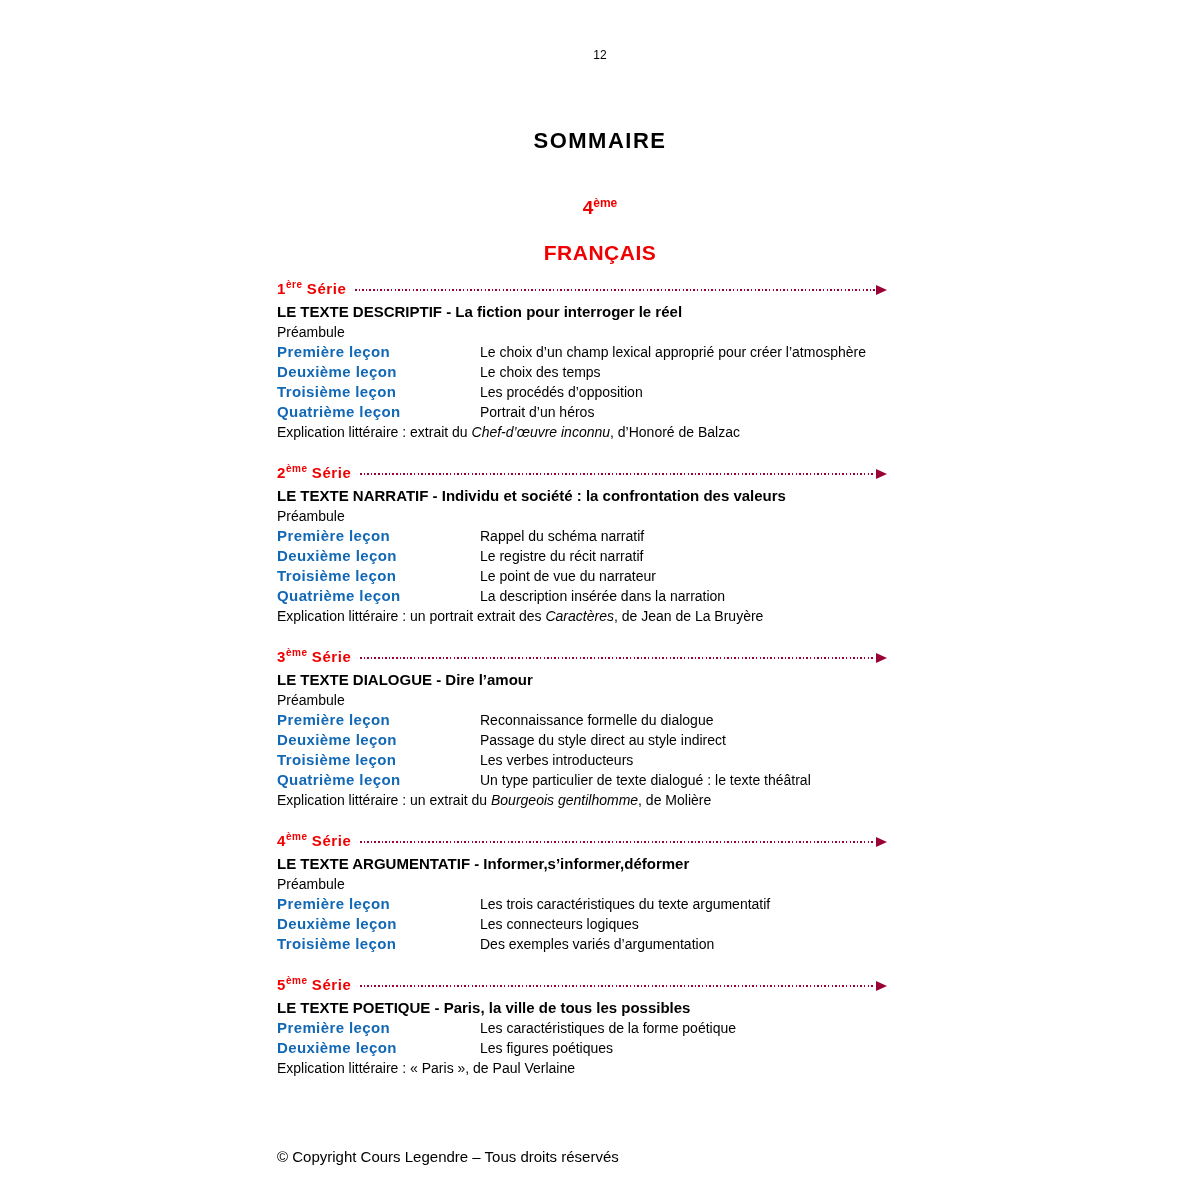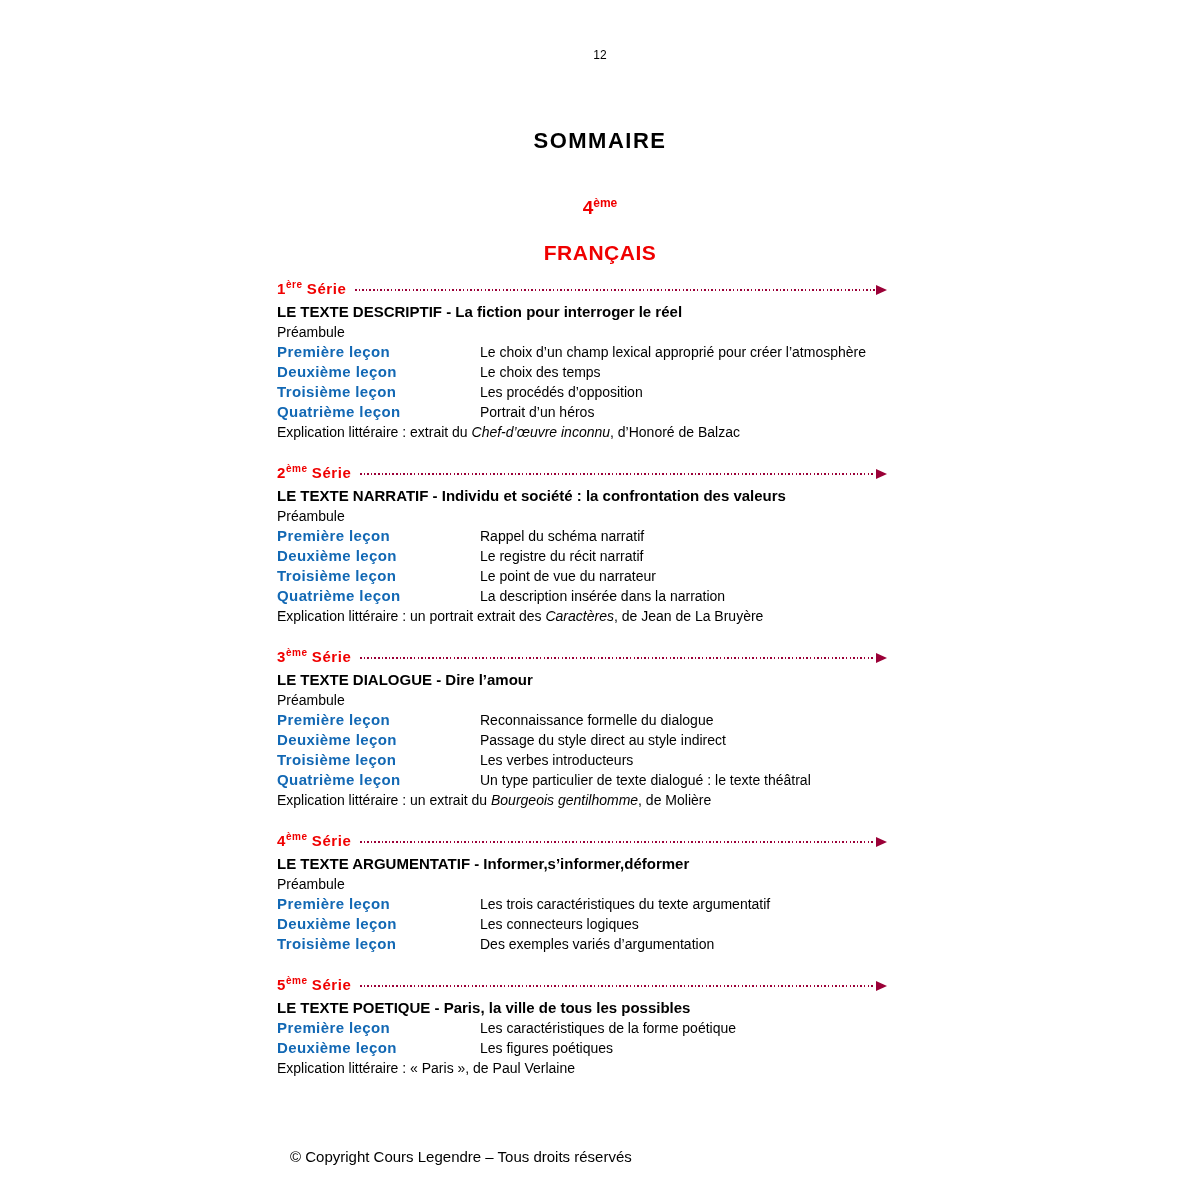--- a/index.html
+++ b/index.html
@@ -64,21 +64,21 @@
   .preambule { font-size: 14px; line-height: 20px; }
   .lesson-row { display: flex; line-height: 20px; }
   .lesson-label {
     width: 203px; flex: 0 0 203px; color: var(--blue);
     font-weight: bold; font-size: 15px; letter-spacing: 0.4px;
   }
   .lesson-desc { font-size: 14px; white-space: nowrap; }
   .explication { font-size: 14px; line-height: 20px; white-space: nowrap; }
   .explication .italic { font-style: italic; }
   .footer {
-    position: absolute; left: 290px; top: 1148px;
+    position: absolute; left: 277px; top: 1148px;
     font-size: 15px; white-space: nowrap;
   }
 </style>
 </head>
 <body>
 
 <div class="page-number">12</div>
 
 <div class="main-title">SOMMAIRE</div>
 

